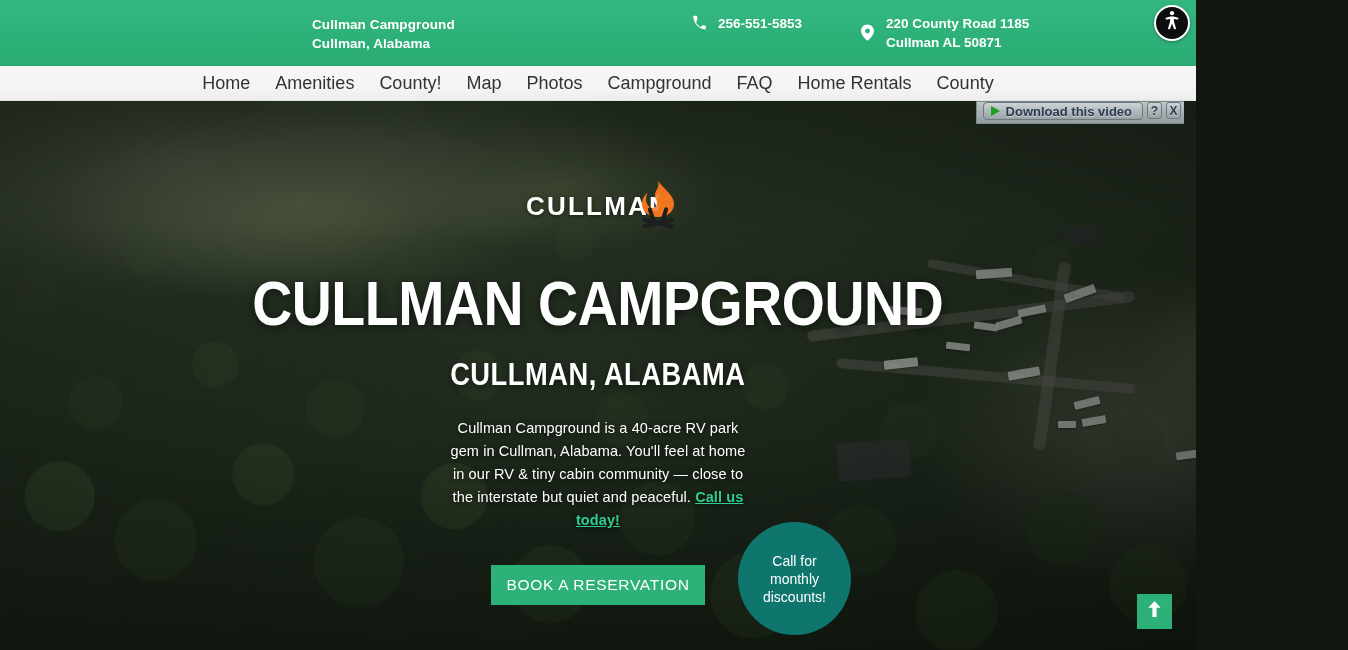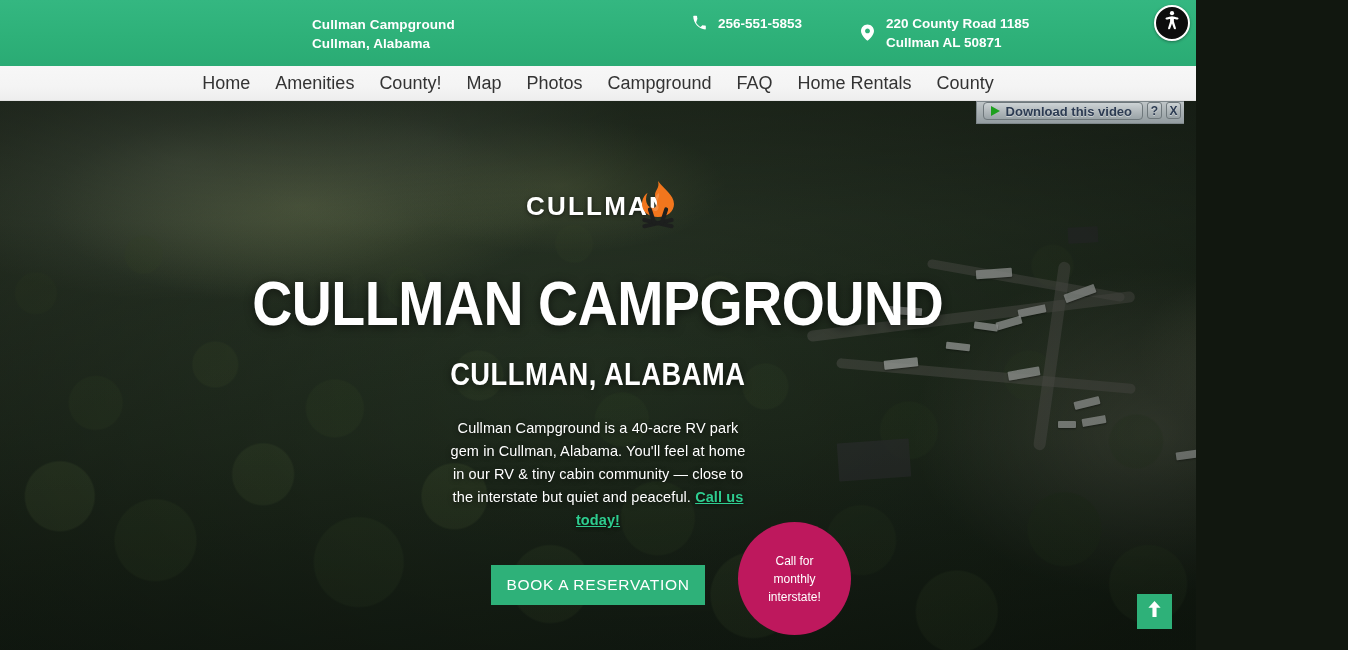--- a/index.html
+++ b/index.html
@@ -237,25 +237,25 @@
     cursor: pointer;
     display: flex; align-items: center; justify-content: center;
   }
 
   
   .discount-badge {
     position: absolute;
     left: 738px; top: 421px;
     width: 113px; height: 113px;
     border-radius: 50%;
-    background: #be185d;
+    background: #0f766e;
     color: #ffffff;
     display: flex; align-items: center; justify-content: center;
     text-align: center;
-    font-size: 12px;
+    font-size: 14px;
     line-height: 18px;
     z-index: 6;
     cursor: pointer;
   }
 
   
   .dl-bar {
     position: absolute;
     right: 12px; top: 101px;
     height: 23px;
@@ -423,21 +423,21 @@
         <span>Cullman Campground is a 40-acre RV park gem in Cullman, Alabama. You'll feel at home in our RV &amp; tiny cabin community — close to the interstate but quiet and peaceful. </span><a class="cta-link">Call us today!</a>
       </p>
 
       <button class="book-btn">BOOK A RESERVATION</button>
     </div>
 
     <div class="discount-badge">
       <div>
         <div>Call for</div>
         <div>monthly</div>
-        <div>interstate!</div>
+        <div>discounts!</div>
       </div>
     </div>
 
     <div class="to-top">
       <span>
         <svg width="15" height="17" viewBox="0 0 16 18" fill="#ffffff">
           <path d="M8 0L14.5 7H10.2V17H5.8V7H1.5z"></path>
         </svg>
       </span>
     </div>

